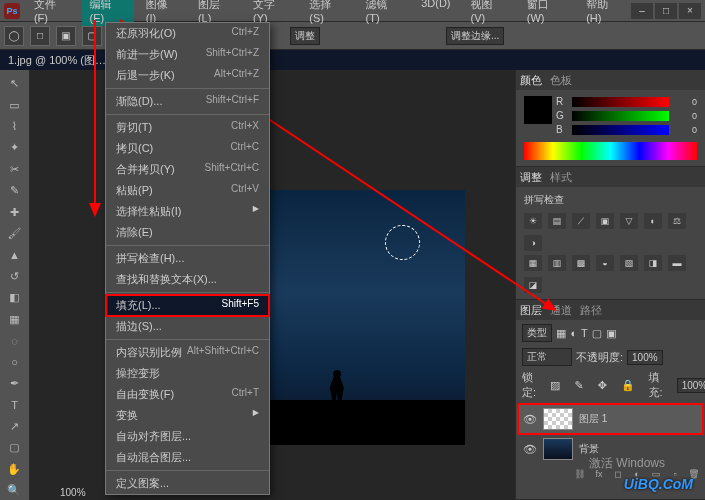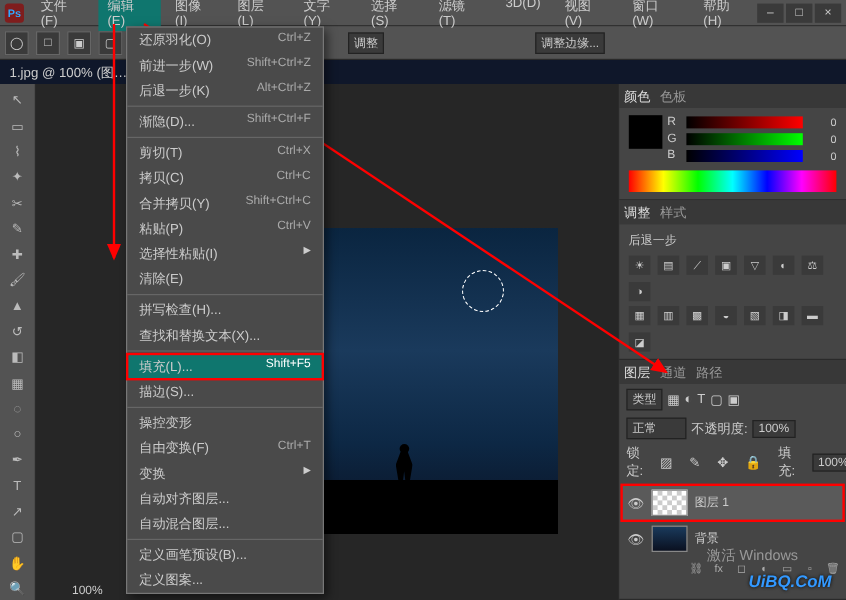--- a/index.html
+++ b/index.html
@@ -26,21 +26,21 @@
 .canvas-img{position:absolute;left:175px;top:120px;width:260px;height:255px;background:linear-gradient(180deg,#0a2540 0%,#1a3a5c 40%,#0d2845 70%,#0a1020 100%)}
 .silhouette{position:absolute;bottom:0;left:0;right:0;height:45px;background:#000}
 .person{position:absolute;bottom:40px;left:48%;width:14px;height:35px}
 .person::before{content:"";position:absolute;top:0;left:3px;width:8px;height:8px;background:#000;border-radius:50%}
 .person::after{content:"";position:absolute;top:6px;left:0;width:14px;height:28px;background:#000;clip-path:polygon(30% 0,70% 0,100% 40%,80% 100%,60% 100%,50% 60%,40% 100%,20% 100%,0 40%)}
 .marquee{position:absolute;top:35px;right:45px;width:35px;height:35px;border:1px dashed #fff;border-radius:50%}
 
 .dropdown{position:absolute;left:105px;top:22px;width:165px;background:#4a4a4a;border:1px solid #777;box-shadow:3px 3px 8px rgba(0,0,0,0.5);z-index:100}
 .dd-item{padding:3px 10px;display:flex;justify-content:space-between;font-size:11px;cursor:pointer}
 .dd-item.disabled{color:#888}
-.dd-item.highlight{background:#0f766e;color:#fff;outline:2px solid #ff0000;outline-offset:-1px}
+.dd-item.highlight{background:#0f172a;color:#fff;outline:2px solid #ff0000;outline-offset:-1px}
 .dd-sep{height:1px;background:#666;margin:2px 0}
 .dd-shortcut{color:#aaa;font-size:10px}
 .dd-item.highlight .dd-shortcut{color:#fff}
 .arrow-r{font-size:8px}
 
 .right-panels{width:190px;background:#454545;border-left:1px solid #2a2a2a;display:flex;flex-direction:column}
 .panel{border-bottom:1px solid #2a2a2a}
 .panel-tabs{display:flex;background:#383838;height:20px;align-items:center;padding:0 4px;gap:8px;font-size:10px}
 .ptab{color:#999;cursor:pointer}
 .ptab.active{color:#ddd}
@@ -185,21 +185,21 @@
         <div class="spectrum"></div>
       </div>
     </div>
 
     <div class="panel">
       <div class="panel-tabs">
         <span class="ptab active">调整</span>
         <span class="ptab">样式</span>
       </div>
       <div class="adjust-panel">
-        <div class="adj-label">后退一步</div>
+        <div class="adj-label">拼写检查</div>
         <div class="adj-icons">
           <div class="adj-ico">☀</div>
           <div class="adj-ico">▤</div>
           <div class="adj-ico">⟋</div>
           <div class="adj-ico">▣</div>
           <div class="adj-ico">▽</div>
           <div class="adj-ico">◐</div>
           <div class="adj-ico">⚖</div>
           <div class="adj-ico">◑</div>
         </div>
@@ -321,40 +321,41 @@
     <div class="dd-sep"></div>
     <div class="dd-item highlight">
       <span>填充(L)...</span>
       <span class="dd-shortcut">Shift+F5</span>
     </div>
     <div class="dd-item">
       <span>描边(S)...</span>
     </div>
     <div class="dd-sep"></div>
     <div class="dd-item">
+      <span>内容识别比例</span>
+      <span class="dd-shortcut">Alt+Shift+Ctrl+C</span>
+    </div>
+    <div class="dd-item">
       <span>操控变形</span>
     </div>
     <div class="dd-item">
       <span>自由变换(F)</span>
       <span class="dd-shortcut">Ctrl+T</span>
     </div>
     <div class="dd-item">
       <span>变换</span>
       <span class="arrow-r">▶</span>
     </div>
     <div class="dd-item disabled">
       <span>自动对齐图层...</span>
     </div>
     <div class="dd-item disabled">
       <span>自动混合图层...</span>
     </div>
     <div class="dd-sep"></div>
-    <div class="dd-item">
-      <span>定义画笔预设(B)...</span>
-    </div>
     <div class="dd-item">
       <span>定义图案...</span>
     </div>
   </div>
 
 <svg class="anno" width="705" height="500">
   <defs>
       <marker id="ah" markerWidth="8" markerHeight="8" refX="6" refY="3" orient="auto">
         <path d="M0,0 L7,3 L0,6 Z" fill="#ff0000"></path>
       </marker>

